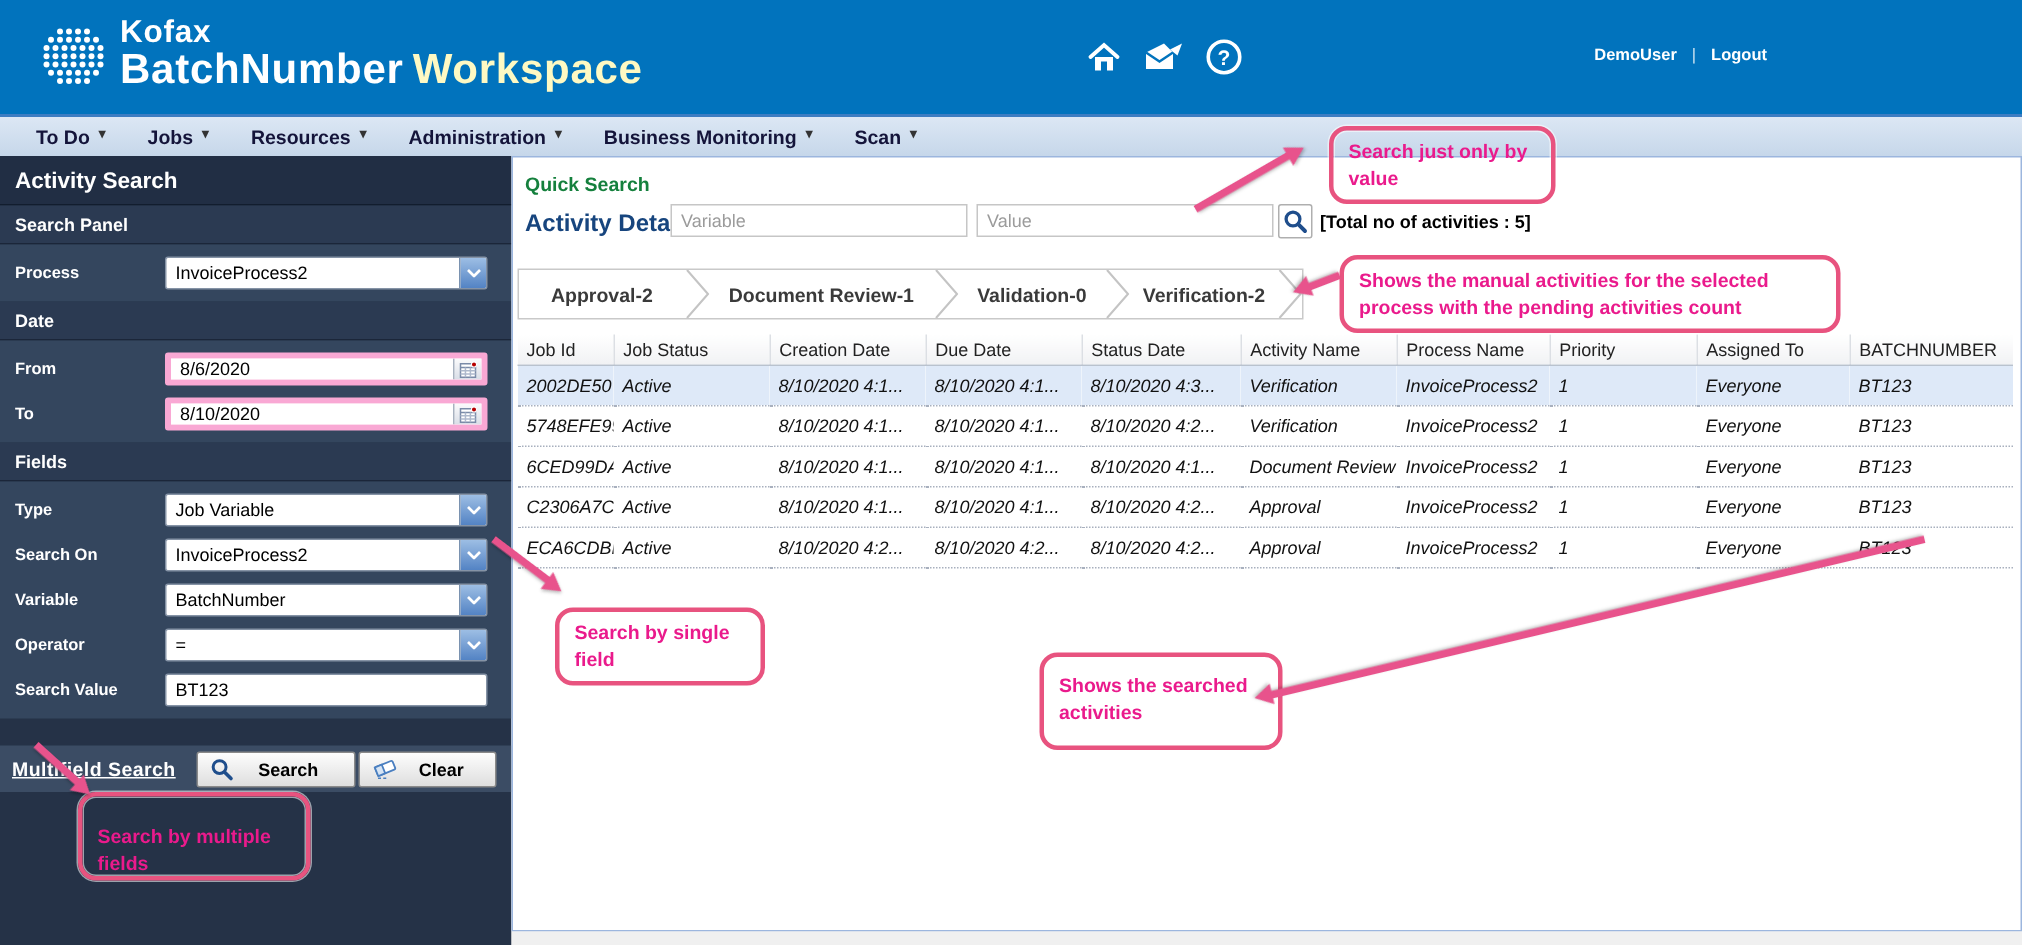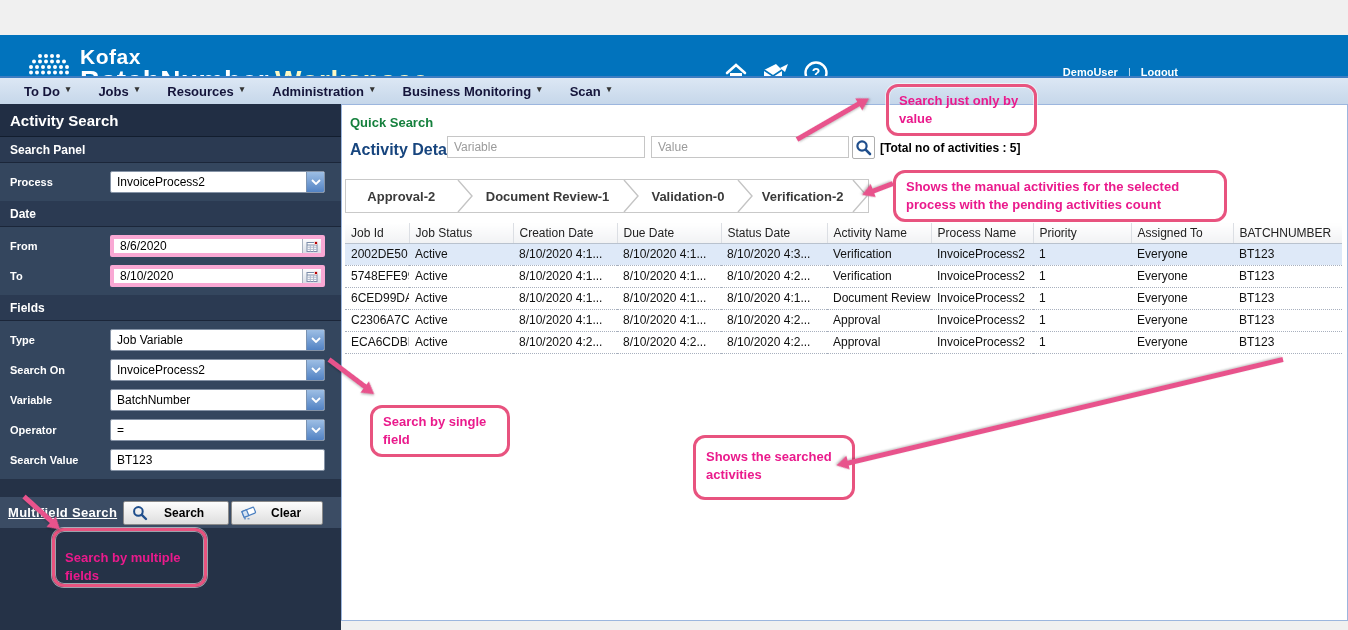--- a/index.html
+++ b/index.html
@@ -1,20 +1,20 @@
 <!DOCTYPE html>
 <html><head>
 <meta charset="utf-8">
 <style>
   * { margin:0; padding:0; box-sizing:border-box; }
   html,body { font-family:"Liberation Sans", sans-serif; }
   #stage { position:relative; width:1348px; height:630px; background:#F0F0F0; overflow:hidden; }
 
   
-  .hdr { position:absolute; left:0; top:0; width:1348px; height:76px; background:#0173BD;margin-top:35px; }
+  .hdr { position:absolute; left:0; top:0; width:1348px; height:76px; background:#0173BD; }
   .logo { position:absolute; left:26px; top:12px; display:flex; align-items:flex-start; }
   .logo-dots { margin-top:4px; margin-right:8px; }
   .logo-text1 { color:#fff; font-weight:bold; font-size:21px; line-height:20px; letter-spacing:.5px; }
   .logo-text2 { color:#fff; font-weight:bold; font-size:28px; line-height:28px; letter-spacing:.5px; }
   .logo-text2 .ws { color:#fef9c3; margin-left:6px; }
   .hdr-icons { position:absolute; left:722px; top:24px; display:flex; gap:12px; align-items:center; }
   .hdr-icon { width:28px; height:28px; display:flex; align-items:center; justify-content:center; cursor:pointer; }
   .hdr-user { position:absolute; right:170px; top:31px; color:#fff; font-size:11px; font-weight:bold; display:flex; gap:10px; align-items:center; }
   .hdr-user .sep { font-weight:normal; opacity:.8; }
   .hdr-user span { cursor:pointer; }
@@ -38,21 +38,21 @@
   .combo-btn { width:18px; background:linear-gradient(#9DBEE4,#5383C4); border-left:1px solid #7A92B0; display:flex; align-items:center; justify-content:center; }
   .datebox { flex:1; height:22px; background:#fff; border:4px solid #f9a8d4; border-radius:2px; display:flex; align-items:stretch; overflow:hidden; }
   .datebox input { flex:1; border:0; outline:0; font-size:12px; padding:0 6px; font-family:"Liberation Sans",sans-serif; }
   .cal-btn { width:19px; background:linear-gradient(#FBFBFC,#D9DEE7); border-left:1px solid #A8B2C0; display:flex; align-items:center; justify-content:center; cursor:pointer; }
   .textinput { flex:1; height:22px; border:1px solid #8593A6; border-radius:2px; font-size:12px; padding:0 6px; outline:0; font-family:"Liberation Sans",sans-serif; }
   .side-toolbar { background:#3B4C64; height:31px; display:flex; align-items:center; padding:0 4px; margin-top:18px; }
   .multifield { font-size:13px; font-weight:bold; color:#fff; text-decoration:underline; letter-spacing:.3px; margin:0 4px; cursor:pointer; white-space:nowrap; }
   .btn { height:24px; background:linear-gradient(#FDFDFD,#DEDEDE); border:1px solid #8A8A8A; border-radius:2px;
     display:flex; align-items:center; font-size:12px; font-weight:bold; color:#000; cursor:pointer; padding:0 8px; }
   .btn .blabel { flex:1; text-align:center; }
-  .btn-search { width:106px; margin-left:2px; }
+  .btn-search { width:106px; margin-left:10px; }
   .btn-clear { width:92px; margin-left:2px; }
 
   
   .main { position:absolute; left:341px; top:104px; width:1007px; height:517px; background:#fff; border:1px solid #9CB6DE; }
   .qs-title { position:absolute; left:8px; top:10px; font-size:13px; font-weight:bold; color:#15803d; }
   .qs-row-label { position:absolute; left:8px; top:36px; font-size:16px; font-weight:bold; color:#17457E; }
   .qs-input { position:absolute; top:31px; width:198px; height:22px; border:1px solid #C6C6C6; font-size:12px; padding:0 6px; outline:0; color:#333; font-family:"Liberation Sans",sans-serif; }
   .qs-input::placeholder { color:#9B9B9B; }
   .qs-var { left:105px; } .qs-val { left:309px; }
   .qs-searchbtn { position:absolute; left:510px; top:31px; width:23px; height:23px; background:#fff; border:1px solid #AFAFAF; border-radius:2px; display:flex; align-items:center; justify-content:center; cursor:pointer; }
@@ -60,21 +60,21 @@
 
   .tabstrip { position:absolute; left:3px; top:74px; width:524px; height:34px; background:#fff; border:1px solid #C9C9C9; display:flex; align-items:stretch; overflow:hidden; }
   .tab { display:flex; align-items:center; justify-content:center; font-size:13px; font-weight:bold; color:#3A3A3A; cursor:pointer; white-space:nowrap; }
   .t0{width:112px}.t1{width:152px}.t2{width:100px}.t3{width:100px}
   .tabsep { flex:0 0 16px; }
 
   .grid { position:absolute; left:3px; top:118px; width:997px; border-collapse:collapse; table-layout:fixed; }
   .grid th { height:20px; background:linear-gradient(#FFFFFF,#F1F2F4); font-size:12px; font-weight:normal; color:#222;
     text-align:left; padding:0 6px; border-right:1px solid #DCDFE4; border-bottom:1px solid #B9C2CE; white-space:nowrap; overflow:hidden; }
   .grid th:last-child { border-right:0; }
-  .grid td { height:22px; font-size:12px; color:#111; padding:0 6px; border-bottom:1px dotted #A8B0BE; white-space:nowrap; overflow:hidden; background:#fff; }
+  .grid td { height:27px; font-size:12px; color:#111; padding:0 6px; border-bottom:1px dotted #A8B0BE; white-space:nowrap; overflow:hidden; background:#fff;font-style:italic; }
   .grid tr.sel td { background:#DEE9F8; border-top:1px solid #96B6E0; }
 
   .bottom-strip { position:absolute; left:341px; top:621px; width:1007px; height:9px; background:#F0F0F0; }
 
   
   .callout { position:absolute; border:3px solid #E8537F; border-radius:12px; padding:5px 10px;
     color:#EA1A8C; font-size:13px; font-weight:bold; line-height:1.4;
     box-shadow:0 0 0 1px rgba(255,255,255,.55), inset 0 0 0 1px rgba(255,255,255,.55); }
   .arrow { position:absolute; height:5px; background:#E8538C; transform-origin:0 50%;
     filter:drop-shadow(1px 1px 1px rgba(0,0,0,.25)); }

